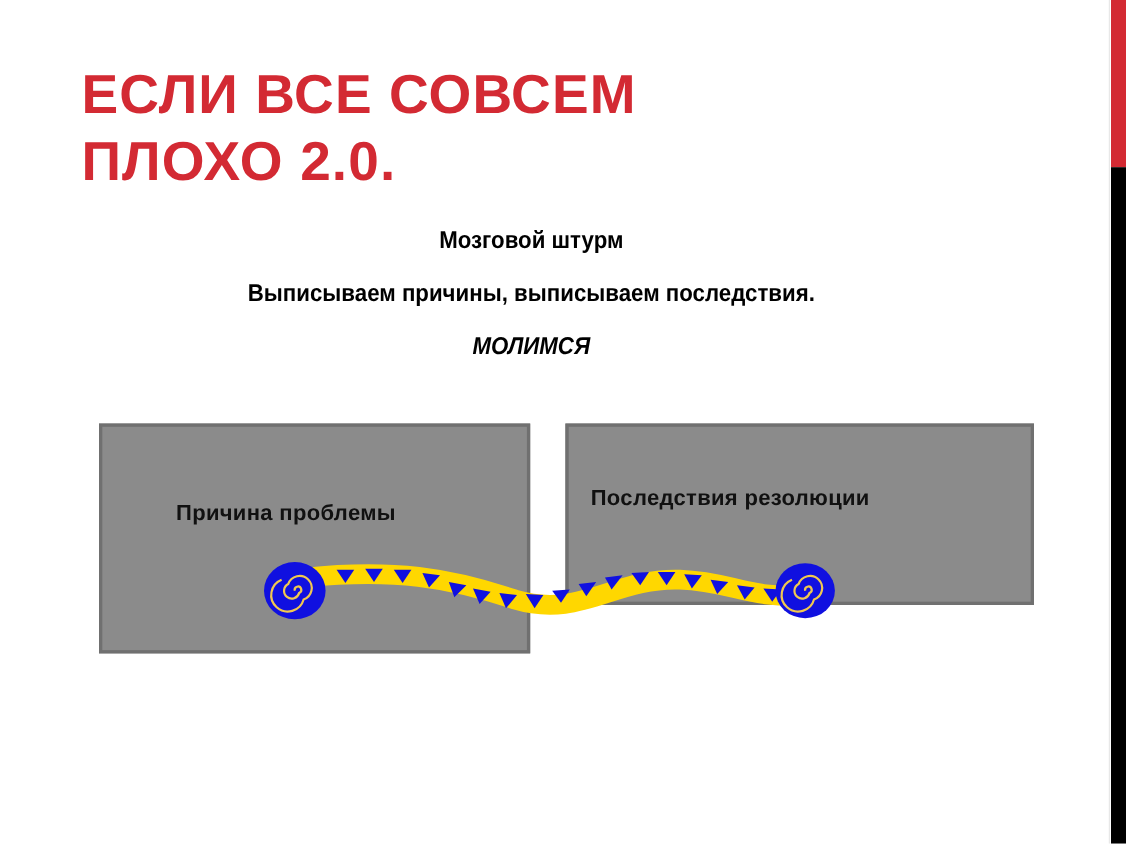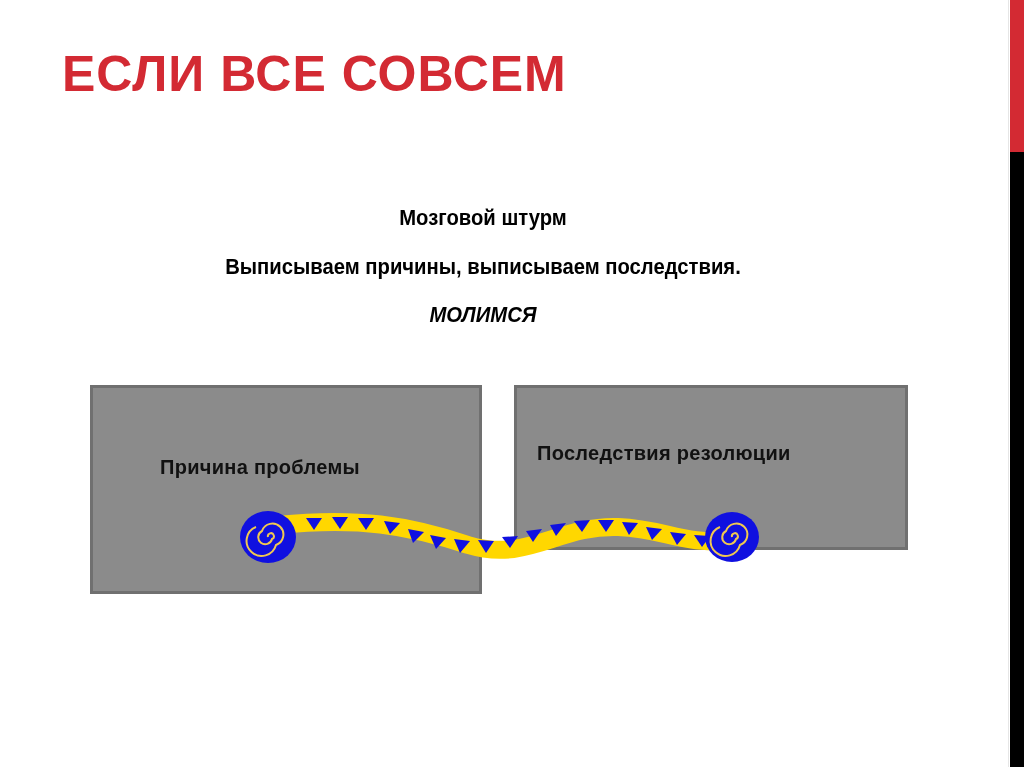--- a/index.html
+++ b/index.html
@@ -14,57 +14,58 @@
   }
   .side-bar-black {
     position: absolute; left: 1010px; top: 152px; width: 14px; height: 615px;
     background: #000000;
   }
   .side-line {
     position: absolute; left: 1008px; top: 0; width: 1px; height: 767px;
     background: #e6e6e6;
   }
   .title {
-    position: absolute; left: 62px; top: 44px; margin: 0;
+    position: absolute; left: 62px; top: 44px; margin: 12px;
     color: #d32a33; font-weight: bold; font-size: 50px; line-height: 61px;
     letter-spacing: 1px;
   }
   .line {
     position: absolute; left: 0; width: 960px; text-align: center;
     font-weight: bold; font-size: 22px; color: #000;
     transform: scaleX(0.92);
   }
   .l1 { top: 205px; left: 0; width: 966px; }
   .l2 { top: 254px; left: 0; width: 966px; }
   .l3 { top: 302px; left: 0; width: 966px; font-style: italic; }
   .box {
     position: absolute; background: #8b8b8b;
     border: 3px solid #707070; box-sizing: border-box;
   }
   .box-left { left: 90px; top: 385px; width: 392px; height: 209px; }
-  .box-right { left: 514px; top: 385px; width: 394px; height: 165px; text-align: right; }
+  .box-right { left: 514px; top: 385px; width: 426px; height: 165px; text-align: right; }
   .box-label {
     position: absolute; font-size: 20px; font-weight: bold; color: #111;
     white-space: nowrap; letter-spacing: 0.3px;
   }
   .box-left .box-label { left: 67px; top: 68px; }
   .box-right .box-label { left: 20px; top: 54px; }
   .rope {
     position: absolute; left: 238px; top: 505px; width: 530px; height: 70px;
   }
 </style>
 </head>
 <body>
 
 <div class="side-line"></div>
 <div class="side-bar-red"></div>
 <div class="side-bar-black"></div>
 
 <h1 class="title">
   <span>ЕСЛИ ВСЕ СОВСЕМ</span><br>
+  <span>ПЛОХО 2.0.</span>
 </h1>
 
 <div class="line l1">Мозговой штурм</div>
 <div class="line l2">Выписываем причины, выписываем последствия.</div>
 <div class="line l3">МОЛИМСЯ</div>
 
 <div class="box box-left">
   <span class="box-label">Причина проблемы</span>
 </div>
 <div class="box box-right">

